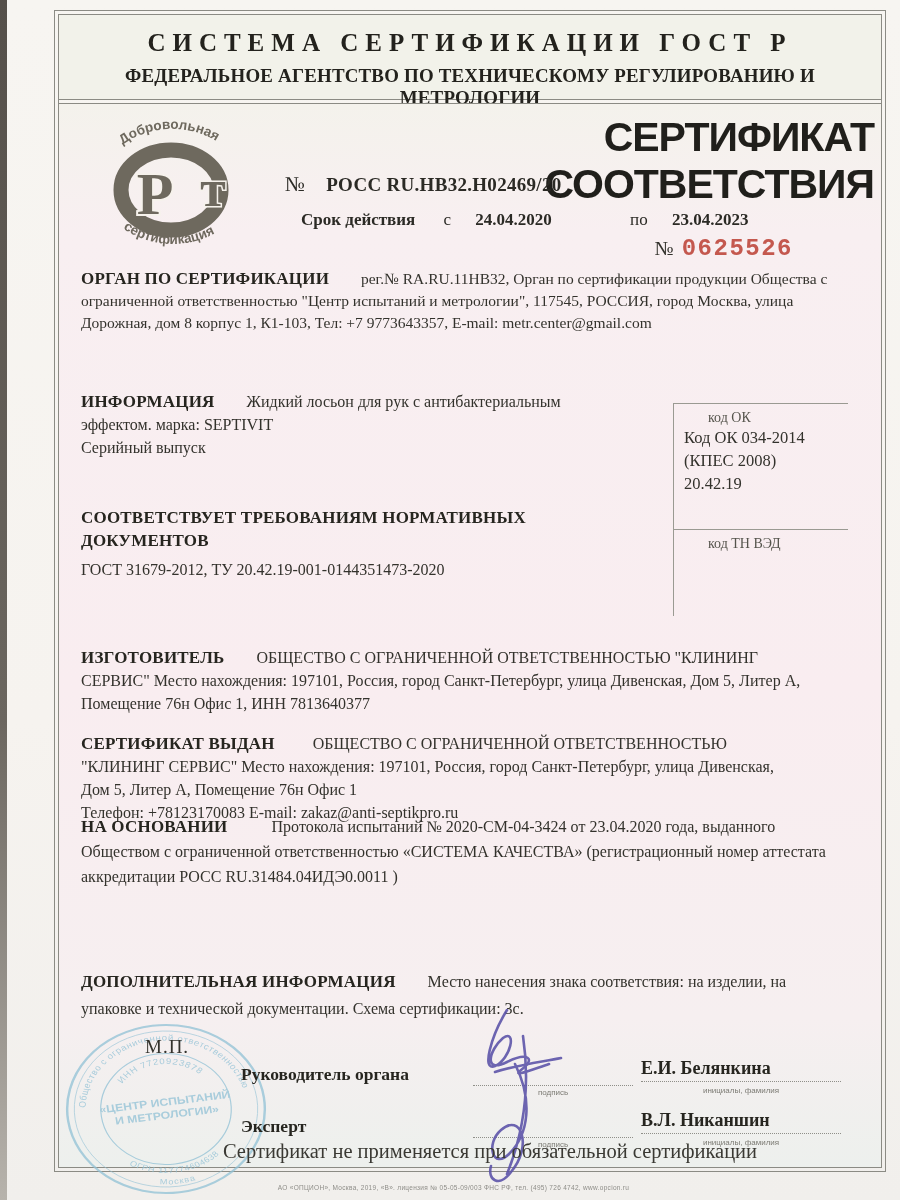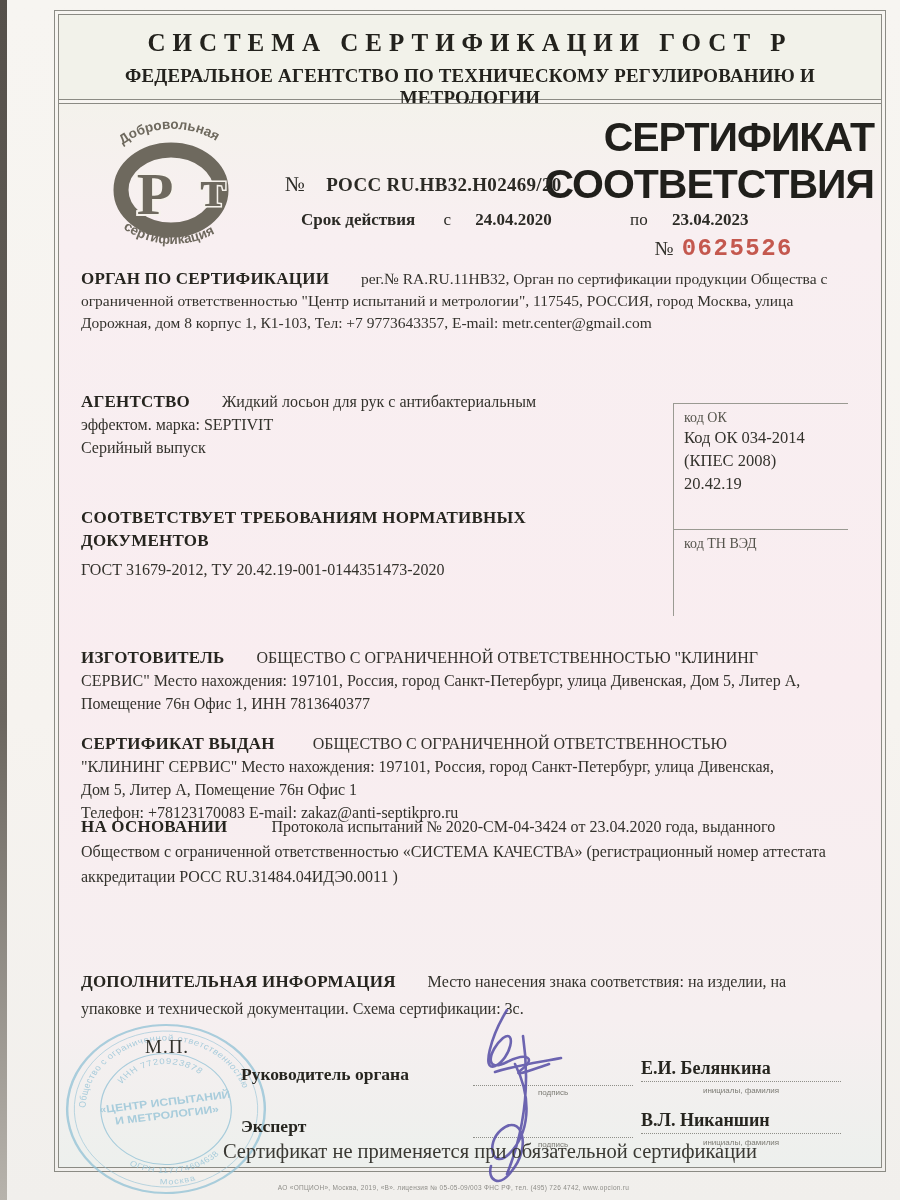--- a/index.html
+++ b/index.html
@@ -42,21 +42,21 @@
   .sec-compliance{left:22px;top:402px;width:600px;}
   .sec-compliance .sec-label{display:block;margin-bottom:6px;}
   .sec-manufacturer{left:22px;top:542px;width:722px;line-height:23px;}
   .sec-issued{left:22px;top:628px;width:722px;line-height:23px;}
   .sec-issued .sec-label{margin-right:34px;}
   .sec-basis{left:22px;top:710px;width:762px;line-height:25px;}
   .sec-basis .sec-label{margin-right:40px;}
   .sec-additional{left:22px;top:864px;width:742px;line-height:27px;}
   .code-box{position:absolute;left:614px;border-top:1px solid #9a9a92;border-left:1px solid #9a9a92;
     padding:6px 0 0 10px;}
-  .code-box .code-lbl{font-size:14px;color:#55544c;}
+  .code-box .code-lbl{font-size:14px;color:#55544c;margin-left:24px;}
   .box-ok{top:299px;width:164px;height:120px;}
   .box-ok .code-line{font-size:16.5px;line-height:23px;color:#33322c;}
   .box-ok .code-line:first-of-type{margin-top:8px;}
   .box-tnved{top:425px;width:164px;height:80px;}
   .stamp{position:absolute;left:0px;top:914px;opacity:.85;}
   .mp{position:absolute;left:50px;top:932px;font-size:19px;color:#33322c;letter-spacing:1px;margin-left:36px;}
   .sig-row{position:absolute;left:182px;width:620px;height:46px;}
   .sig-row1{top:954px;}
   .sig-row2{top:1006px;}
   .sig-role{position:absolute;left:0;top:6px;font-weight:700;font-size:17.5px;color:#26251f;}
@@ -126,21 +126,21 @@
           <span class="digits">0625526</span>
         </div>
 
         <p class="sec sec-org">
           <span class="sec-label">ОРГАН ПО СЕРТИФИКАЦИИ</span>
           <span>рег.№ RA.RU.11НВ32, Орган по сертификации продукции</span>
           <span>Общества с ограниченной ответственностью "Центр испытаний и метрологии", 117545, РОССИЯ, город Москва, улица Дорожная, дом 8 корпус 1,  К1-103, Тел: +7 9773643357, E-mail: metr.center@gmail.com</span>
         </p>
 
         <p class="sec sec-product">
-          <span class="sec-label">АГЕНТСТВО</span>
+          <span class="sec-label">ИНФОРМАЦИЯ</span>
           <span>Жидкий лосьон для рук с антибактериальным</span>
           <span class="block">эффектом. марка: SEPTIVIT</span>
           <span class="block">Серийный выпуск</span>
         </p>
 
         <div class="code-box box-ok">
           <div class="code-lbl">код ОК</div>
           <div class="code-line">Код ОК 034-2014</div>
           <div class="code-line">(КПЕС 2008)</div>
           <div class="code-line">20.42.19</div>

